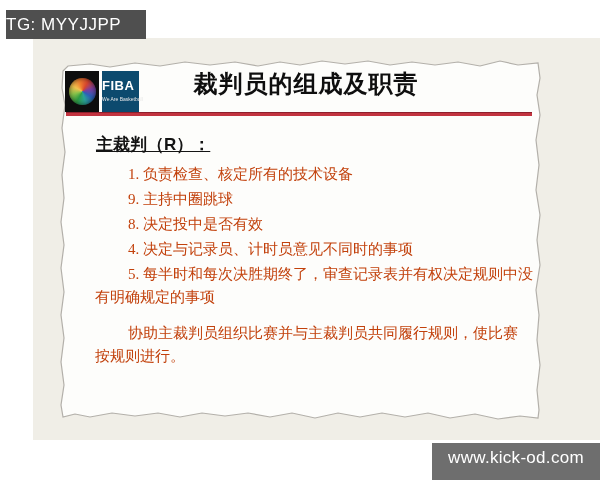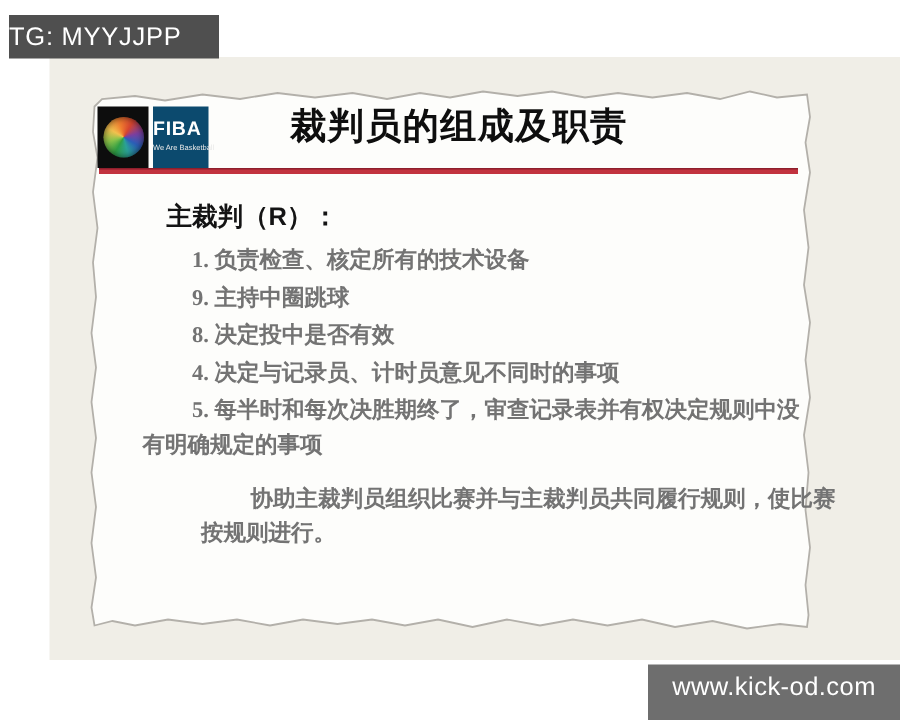--- a/index.html
+++ b/index.html
@@ -47,29 +47,29 @@
   }
   .red-rule {
     margin-left:4px; width:466px; height:3px; background:#c2333f;
     border-top:1px solid #8e1f2c;
   }
   .section-1 { margin:20px 0 0 33px; }
   .section-2 { margin:13px 0 0 33px; }
   .sec-heading {
     font-family:"Liberation Sans", sans-serif;
     font-weight:bold; font-size:17px; line-height:18px;
-    margin:0 0 9px 16px; color:#141414;
+    margin:0 0 9px 1px; color:#141414;text-decoration:underline;
   }
   .sec-item, .sec-body {
     font-family:"Liberation Serif", serif;
     font-size:15px; line-height:23px; margin:0 0 2px 0;
-    text-indent:33px; color:#737373;font-weight:bold;
+    text-indent:33px; color:#c2410c;
   }
   .w-item5 { width:442px; }
-  .w-body2 { width:432px;margin-left:39px; }
+  .w-body2 { width:432px; }
   
   .wm-top {
     position:absolute; left:6px; top:10px; width:140px; height:29px;
     background:#4f4f4f; color:#ffffff; font-size:17px; line-height:29px;
     box-sizing:border-box; letter-spacing:.5px;
   }
   .wm-bottom {
     position:absolute; left:432px; top:443px; width:168px; height:46px;
     background:#6e6e6e; color:#ffffff; font-size:17px; line-height:30px;
     text-align:center; letter-spacing:.3px;

